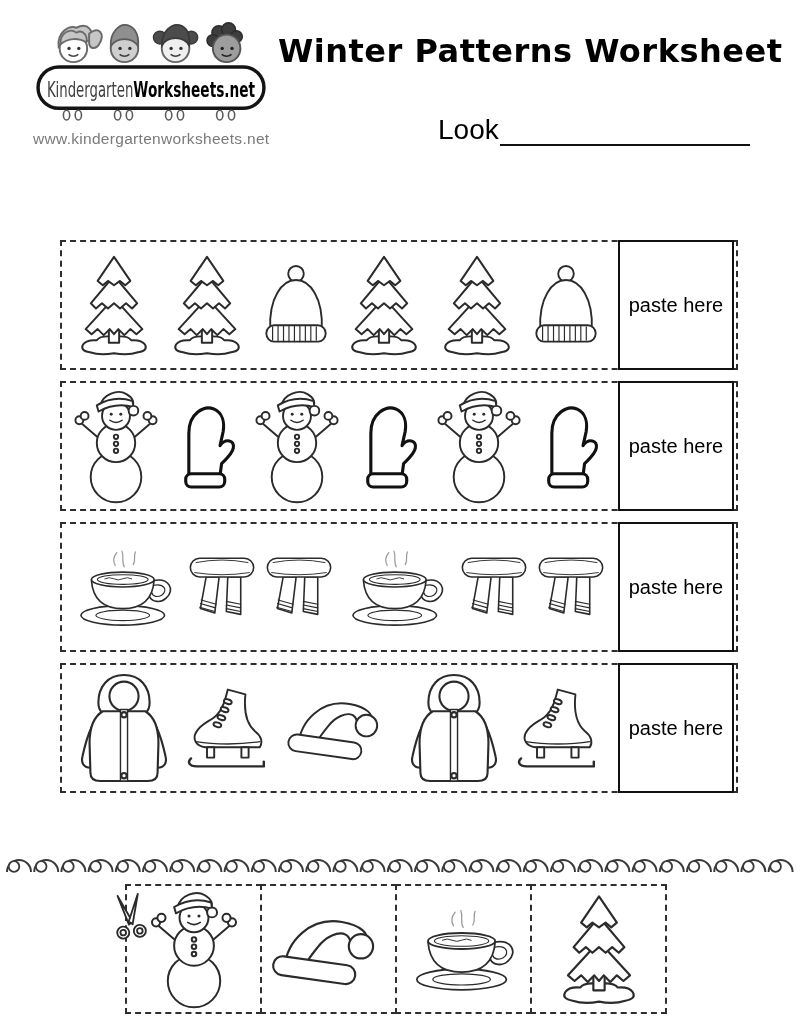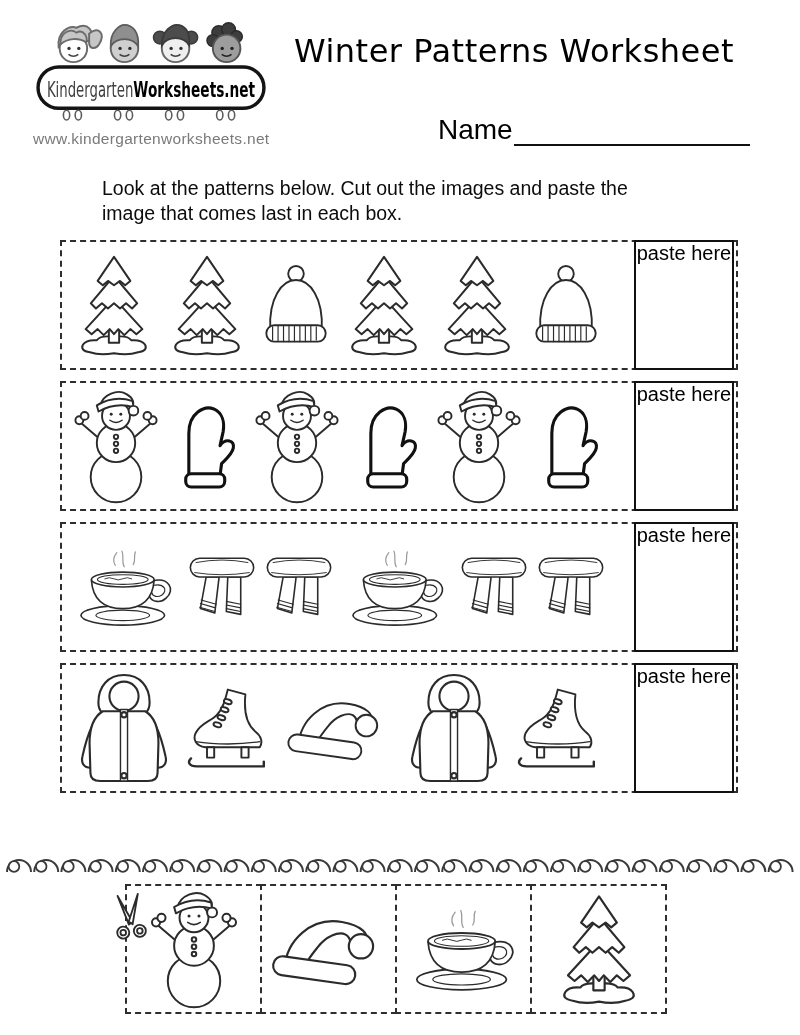--- a/index.html
+++ b/index.html
@@ -5,37 +5,37 @@
   html,body{margin:0;padding:0;background:#fff;}
   .page{position:relative;width:800px;height:1035px;background:#ffffff;overflow:hidden;
         font-family:"Liberation Sans",sans-serif;color:#111;}
 
   
   .logo-block{position:absolute;left:33px;top:14px;width:236px;}
   .logo-svg{display:block;}
   .logo-url{margin-top:6px;font-size:15.5px;color:#7a7a7a;letter-spacing:.3px;}
 
   .title{position:absolute;left:278px;top:32px;width:472px;margin:0;text-align:center;
-         font-family:"DejaVu Sans",sans-serif;font-weight:400;font-size:32px;color:#000;
+         font-family:"DejaVu Sans",sans-serif;font-weight:700;font-size:32px;color:#000;
          letter-spacing:.5px;white-space:nowrap;}
   .name-row{position:absolute;left:438px;top:112px;width:312px;display:flex;align-items:flex-end;}
   .name-label{font-size:28px;color:#000;}
   .name-line{flex:1;border-bottom:2px solid #111;height:32px;margin-left:1px;}
 
   .instructions{position:absolute;left:102px;top:176px;width:620px;margin:0;
                 font-size:19.5px;line-height:1.27;color:#0c0c0c;}
 
   
   .rows{position:absolute;left:60px;top:240px;width:678px;}
   .prow{position:relative;height:130px;margin-bottom:11px;border:2px dashed #2e2e2e;
         background:#fff;box-sizing:border-box;}
   .prow-items{position:absolute;left:2px;right:124px;top:0;bottom:0;display:flex;
               align-items:center;justify-content:space-evenly;}
-  .paste-box{position:absolute;top:-2px;bottom:-2px;right:2px;width:100px;background:#fff;
-             border:2px solid #111;box-sizing:border-box;display:flex;
+  .paste-box{position:absolute;top:-2px;bottom:-2px;right:2px;width:116px;background:#fff;
+             border:2px solid #111;box-sizing:border-box;display:flex;align-items:center;
              justify-content:center;}
   .paste-label{font-size:20px;color:#000;}
   .picon{display:block;flex:0 0 auto;}
 
   
   .copyright{position:absolute;left:0;top:806px;width:800px;text-align:center;
              font-size:13px;color:#8a8a8a;line-height:1.45;}
   .divider{position:absolute;left:6px;top:851px;}
 
   
@@ -108,28 +108,24 @@
           <ellipse cx="150" cy="103" rx="3.2" ry="5"></ellipse>
         <ellipse cx="190" cy="103" rx="3.2" ry="5"></ellipse>
           <ellipse cx="202" cy="103" rx="3.2" ry="5"></ellipse>
       </g>
     </svg>
     <div class="logo-url">www.kindergartenworksheets.net</div>
   </div>
 
   <h1 class="title">Winter Patterns Worksheet</h1>
   <div class="name-row">
-    <span class="name-label">Name</span>
+    <span class="name-label">Look</span>
     <span class="name-line"></span>
   </div>
 
-  <p class="instructions">
-    <span>Look at the patterns below. Cut out the images and paste the</span><br>
-    <span>image that comes last in each box.</span>
-  </p>
 
   <div class="rows">
     <div class="prow">
       <div class="prow-items">
           <svg class="picon" width="86" height="106">
             <use href="#sym-tree" xlink:href="#sym-tree" width="100%" height="100%"></use>
           </svg>
           <svg class="picon" width="86" height="106">
             <use href="#sym-tree" xlink:href="#sym-tree" width="100%" height="100%"></use>
           </svg>

